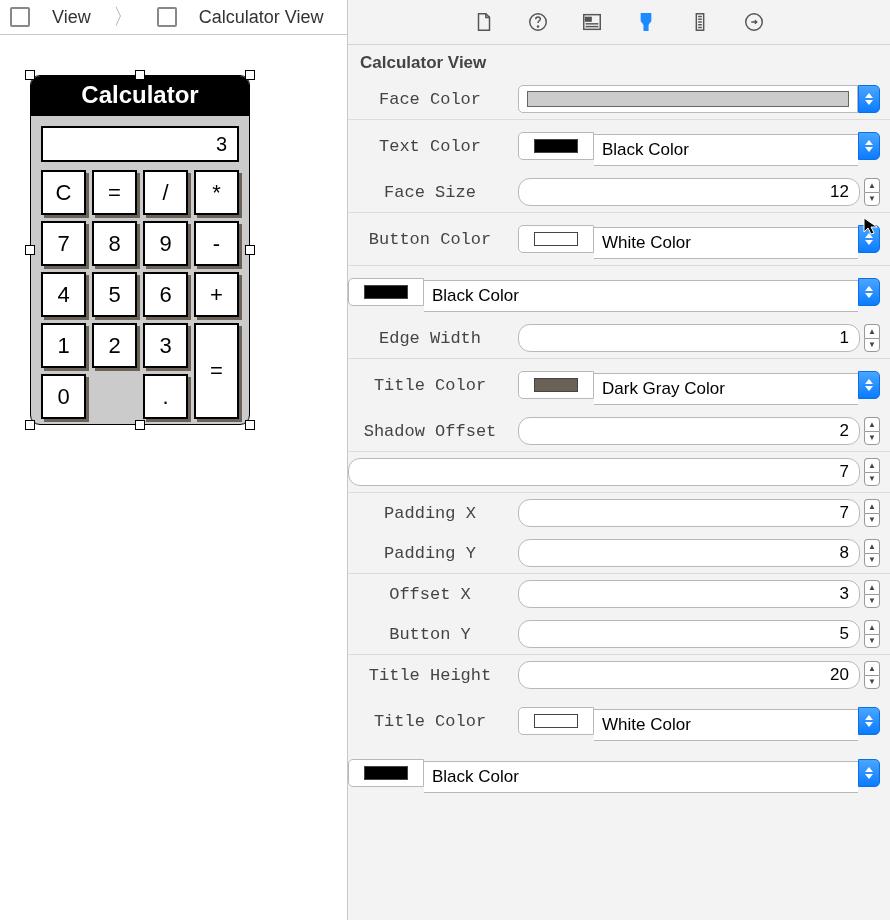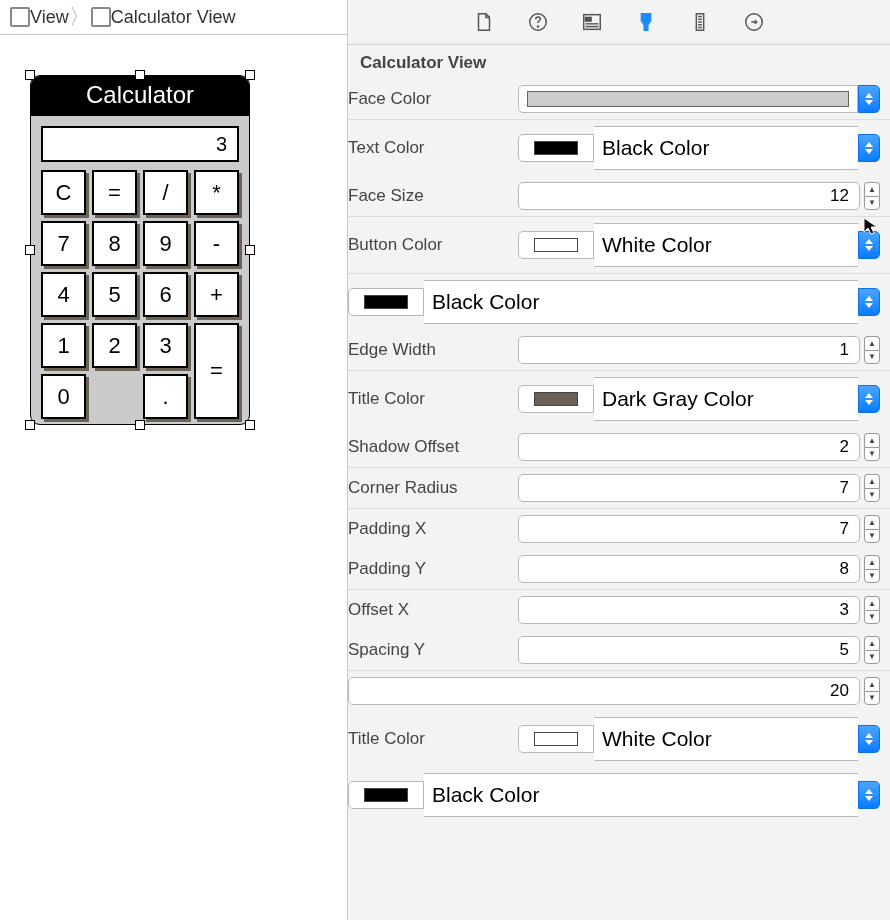--- a/index.html
+++ b/index.html
@@ -27,21 +27,21 @@
 }
 
 
 .breadcrumb {
   display: flex;
   align-items: center;
   padding: 6px 10px;
   border-bottom: 1px solid #c8c8c8;
   font-size: 18px;
   color: #333;
-  gap: 0;
+  gap: 22px;
 }
 .bc-icon {
   width: 20px; height: 20px;
   border: 2px solid #888;
   border-radius: 2px;
 }
 .bc-sep { color: #aaa; font-size: 22px; line-height: 1; }
 
 
 .canvas-area {
@@ -74,21 +74,21 @@
   border-radius: 10px;
   border: 1px solid #000;
   overflow: hidden;
   display: flex; flex-direction: column;
 }
 .calc-title {
   background: #000;
   color: #fff;
   text-align: center;
   font-size: 24px;
-  font-weight: 400;
+  font-weight: 700;
   padding: 5px 0 7px;
 }
 .calc-body {
   padding: 10px 10px 12px;
   display: flex;
   flex-direction: column;
   gap: 8px;
 }
 .calc-display {
   background: #fff;
@@ -143,23 +143,24 @@
 .prop-list { flex:1; overflow:auto; }
 .prop-section { border-top: 1px solid #dcdcdc; }
 .prop-row {
   display: flex;
   align-items: center;
   padding: 6px 10px 6px 0;
   gap: 6px;
 }
 .prop-label {
   width: 164px;
-  text-align: left;
+  text-align: center;
   font-size: 17px;
   color: #444;
+  font-family: Liberation Mono, monospace;
 }
 .prop-control {
   flex: 1;
   display: flex;
   align-items: center;
   gap: 0;
 }
 .color-swatch-box {
   width: 76px;
   height: 28px;
@@ -170,29 +171,30 @@
   align-items:center;
   justify-content:center;
   padding: 5px;
 }
 .swatch-inner {
   width: 44px; height: 14px;
   border:1px solid #444;
 }
 .color-name-select {
   flex:1;
-  height:44px;
+  height:32px;
   border: 1px solid #b8b8b8;
   border-left: none;
   border-right: none;
   background:#fff;
   display:flex;
   align-items:center;
   padding: 0 8px;
-  font-size: 21px;
+  font-size: 17px;
+  margin-top: 8px;
 }
 .combo-btn {
   width: 22px;
   background: linear-gradient(#4aa6ff,#0b7bff);
   border-radius: 0 5px 5px 0;
   height:28px;
   display:flex;
   flex-direction:column;
   align-items:center;
   justify-content:center;
@@ -212,21 +214,21 @@
 }
 .wide-swatch {
   flex:1; background:#cccccc; border:1px solid #666;
 }
 
 .num-input {
   flex:1;
   height:28px;
   border:1px solid #b8b8b8;
   background:#fff;
-  border-radius:5px;
+  border-radius:12px;
   text-align:right;
   padding: 0 10px;
   font-size: 17px;
   display:flex;
   align-items:center;
   justify-content:flex-end;
 }
 .stepper {
   width: 16px;
   height:28px;
@@ -445,21 +447,20 @@
           <div class="stepper">
               <div>▲</div>
               <div>▼</div>
             </div>
         </div>
       </div>
 
       <div class="prop-section"></div>
 
       <div class="prop-row">
-        <div class="prop-label">Corner Radius</div>
         <div class="prop-control">
           <div class="num-input">7</div>
           <div class="stepper">
               <div>▲</div>
               <div>▼</div>
             </div>
         </div>
       </div>
 
       <div class="prop-section"></div>
@@ -493,33 +494,34 @@
         <div class="prop-control">
           <div class="num-input">3</div>
           <div class="stepper">
               <div>▲</div>
               <div>▼</div>
             </div>
         </div>
       </div>
 
       <div class="prop-row">
-        <div class="prop-label">Spacing Y</div>
+        <div class="prop-label">Button Y</div>
         <div class="prop-control">
           <div class="num-input">5</div>
           <div class="stepper">
               <div>▲</div>
               <div>▼</div>
             </div>
         </div>
       </div>
 
       <div class="prop-section"></div>
 
       <div class="prop-row">
+        <div class="prop-label">Title Height</div>
         <div class="prop-control">
           <div class="num-input">20</div>
           <div class="stepper">
               <div>▲</div>
               <div>▼</div>
             </div>
         </div>
       </div>
 
       <div class="prop-row">

